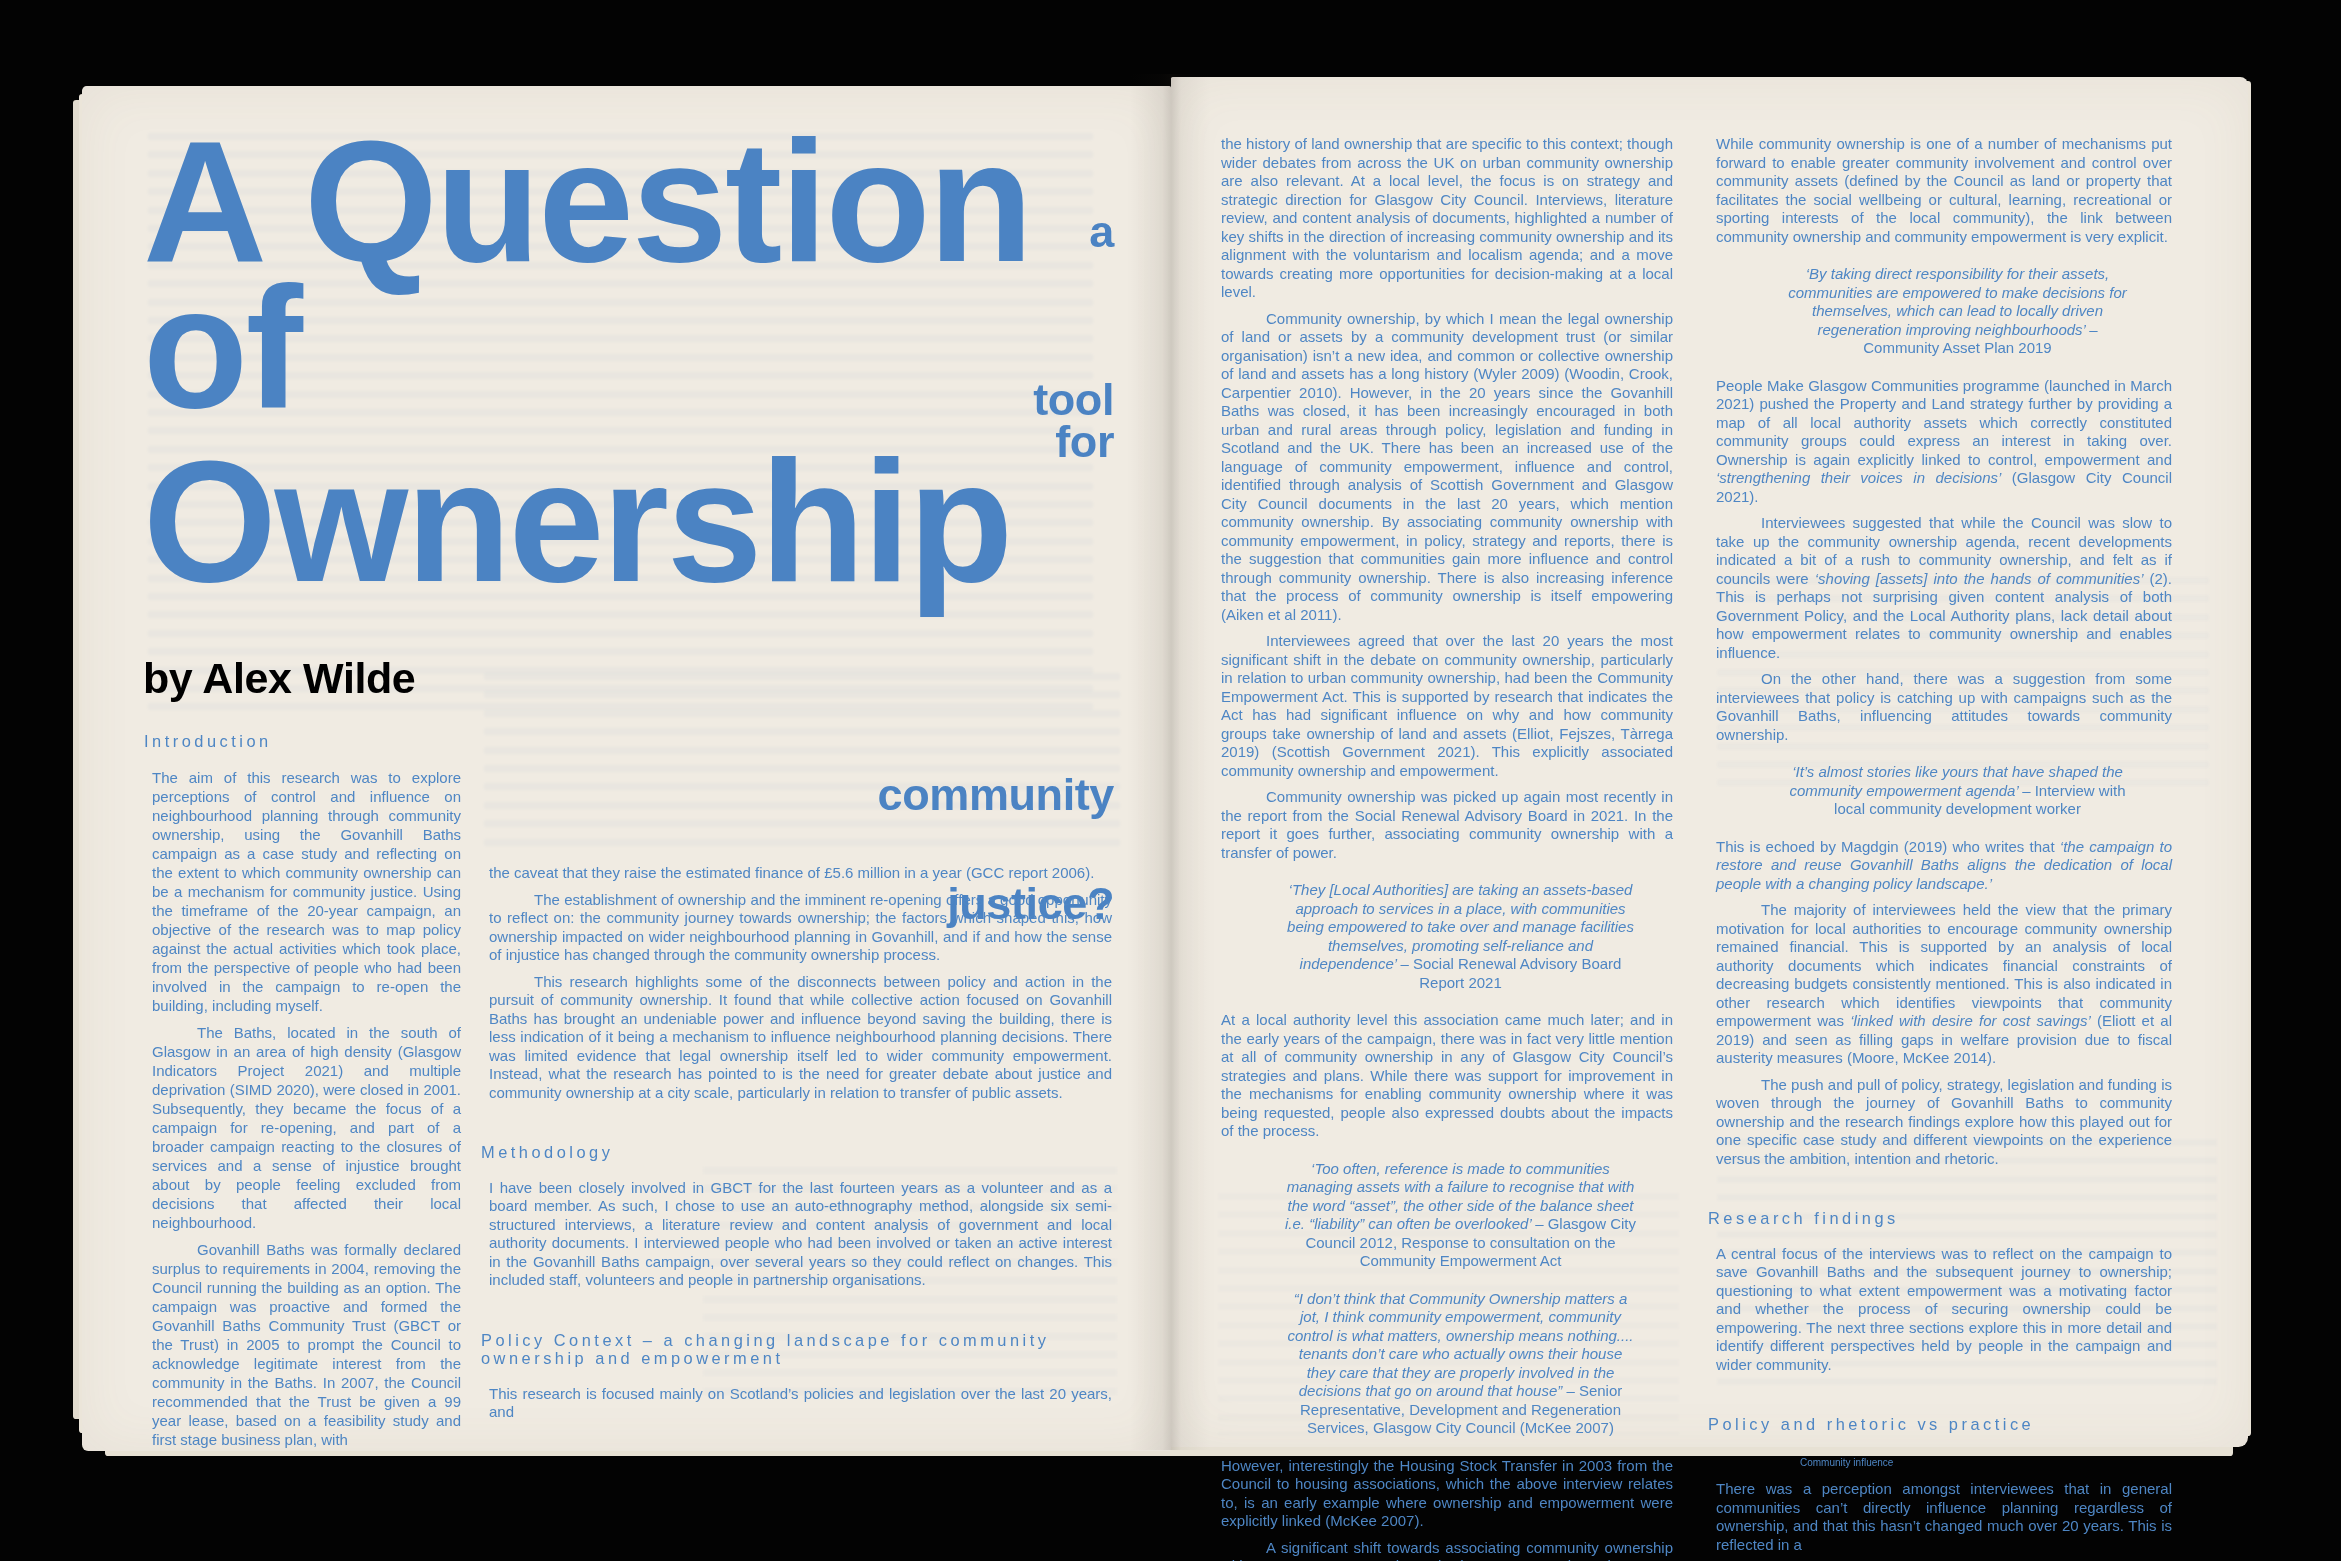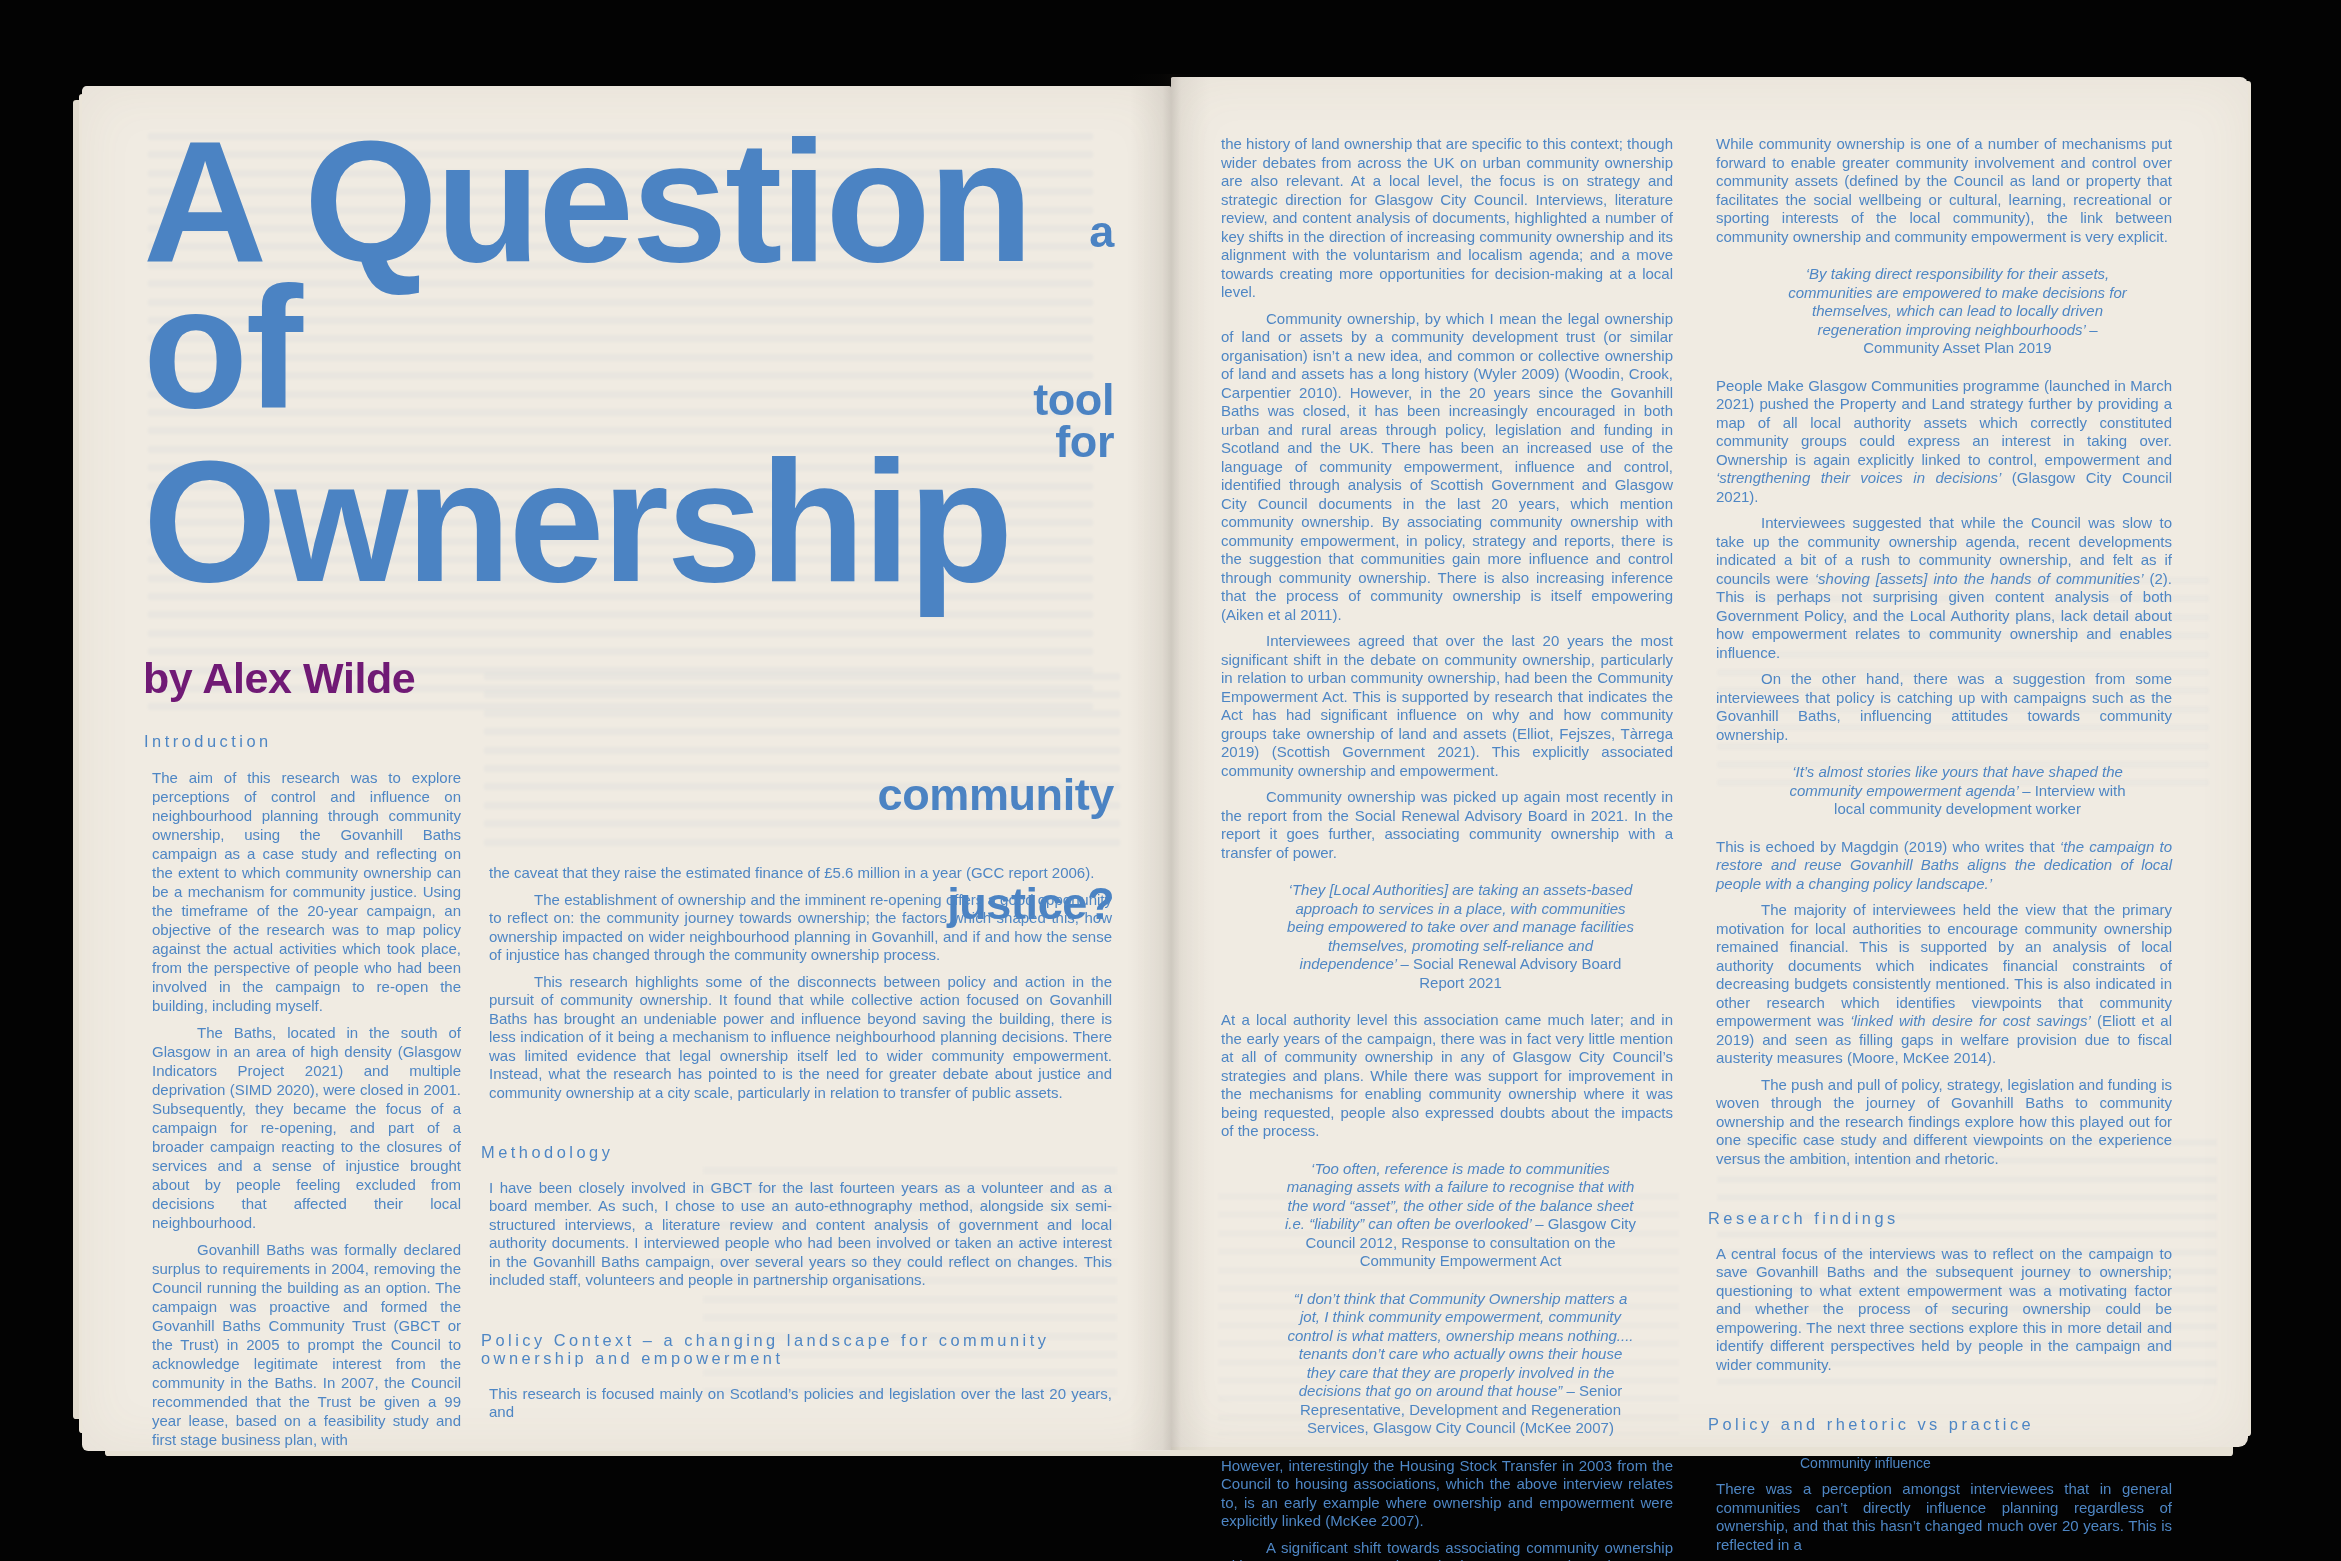--- a/index.html
+++ b/index.html
@@ -25,33 +25,33 @@
   #title-2{left:61px;top:175px;}
   #title-3{left:61px;top:349px;}
 
   .overlay-word{position:absolute;right:57px;font-weight:700;font-size:45px;line-height:1;letter-spacing:-0.4px;color:#4b83c3;z-index:4;white-space:nowrap;}
   #ow-a{top:123px;}
   #ow-tool{top:291px;}
   #ow-for{top:333px;}
   #ow-community{top:686px;}
   #ow-justice{top:795px;}
 
-  #byline{position:absolute;left:61px;top:568px;font-weight:700;font-size:43px;letter-spacing:-0.4px;color:#701a75;z-index:4;white-space:nowrap;}
+  #byline{position:absolute;left:61px;top:568px;font-weight:700;font-size:43px;letter-spacing:-0.4px;color:#000000;z-index:4;white-space:nowrap;}
 
   .col{position:absolute;color:#4e86c4;font-size:15px;line-height:18.5px;text-align:justify;z-index:4;}
   #lp-col1{left:62px;top:646px;width:325px;line-height:19px;}
   #lp-col2{left:399px;top:770px;width:639px;}
   #rp-col1{left:42px;top:50px;width:468px;}
   #rp-col2{left:537px;top:50px;width:472px;}
 
   .col p{margin:8px;}
   .col p.ind{text-indent:45px;}
   .col .h{letter-spacing:3.5px;font-size:16.4px;margin:41px 0 17px 0;text-align:left;}
   .col .h:first-child{margin-top:0;}
-  .col .sh{font-size:14px;margin:20px 0 1.6px 92px;text-align:left;}
+  .col .sh{font-size:10px;margin:20px 0 1.6px 92px;text-align:left;}
   .col .quote{font-style:italic;margin:19px 45px 19px 72px;text-align:center;}
   .col .quote .qa{font-style:normal;}
   .col .it{font-style:italic;}
 </style>
 </head>
 <body>
 
 <div class="edge" id="edge-left1" style="left:73px;top:100px;width:20px;height:1319px;"></div>
 <div class="edge" id="edge-left2" style="left:79px;top:94px;width:17px;height:1339px;"></div>
 <div class="edge" id="edge-bottom" style="left:105px;top:1443px;width:2128px;height:12.5px;"></div>

